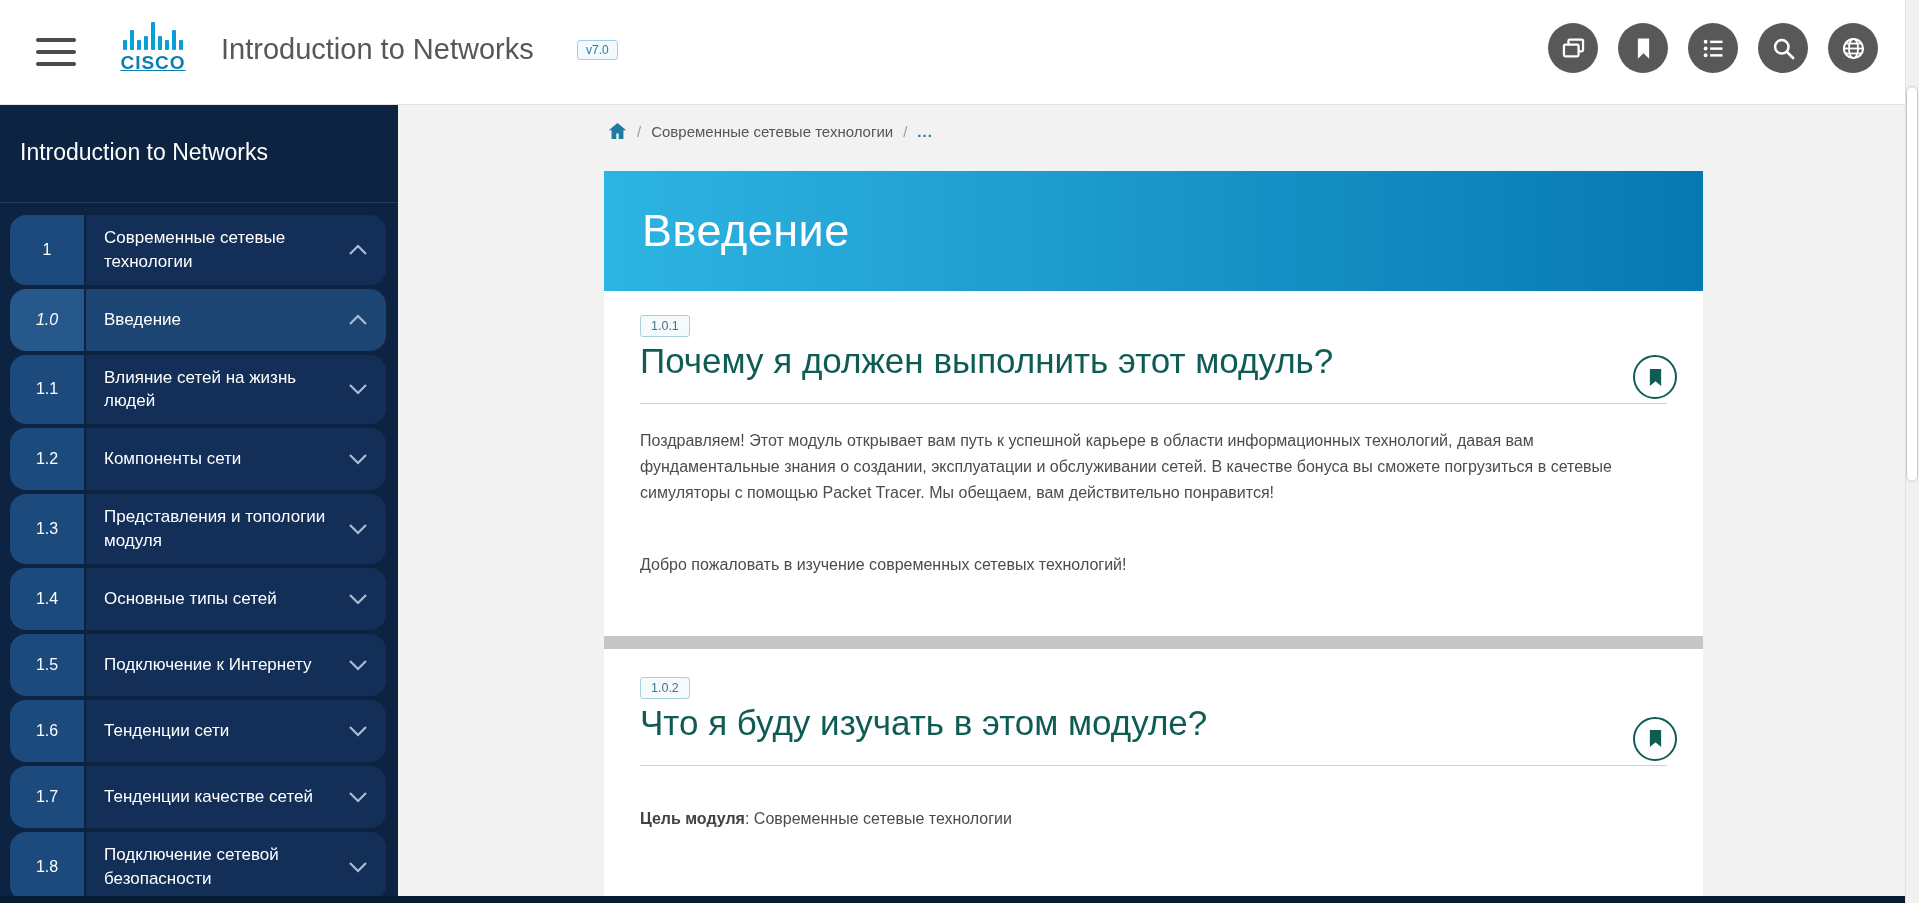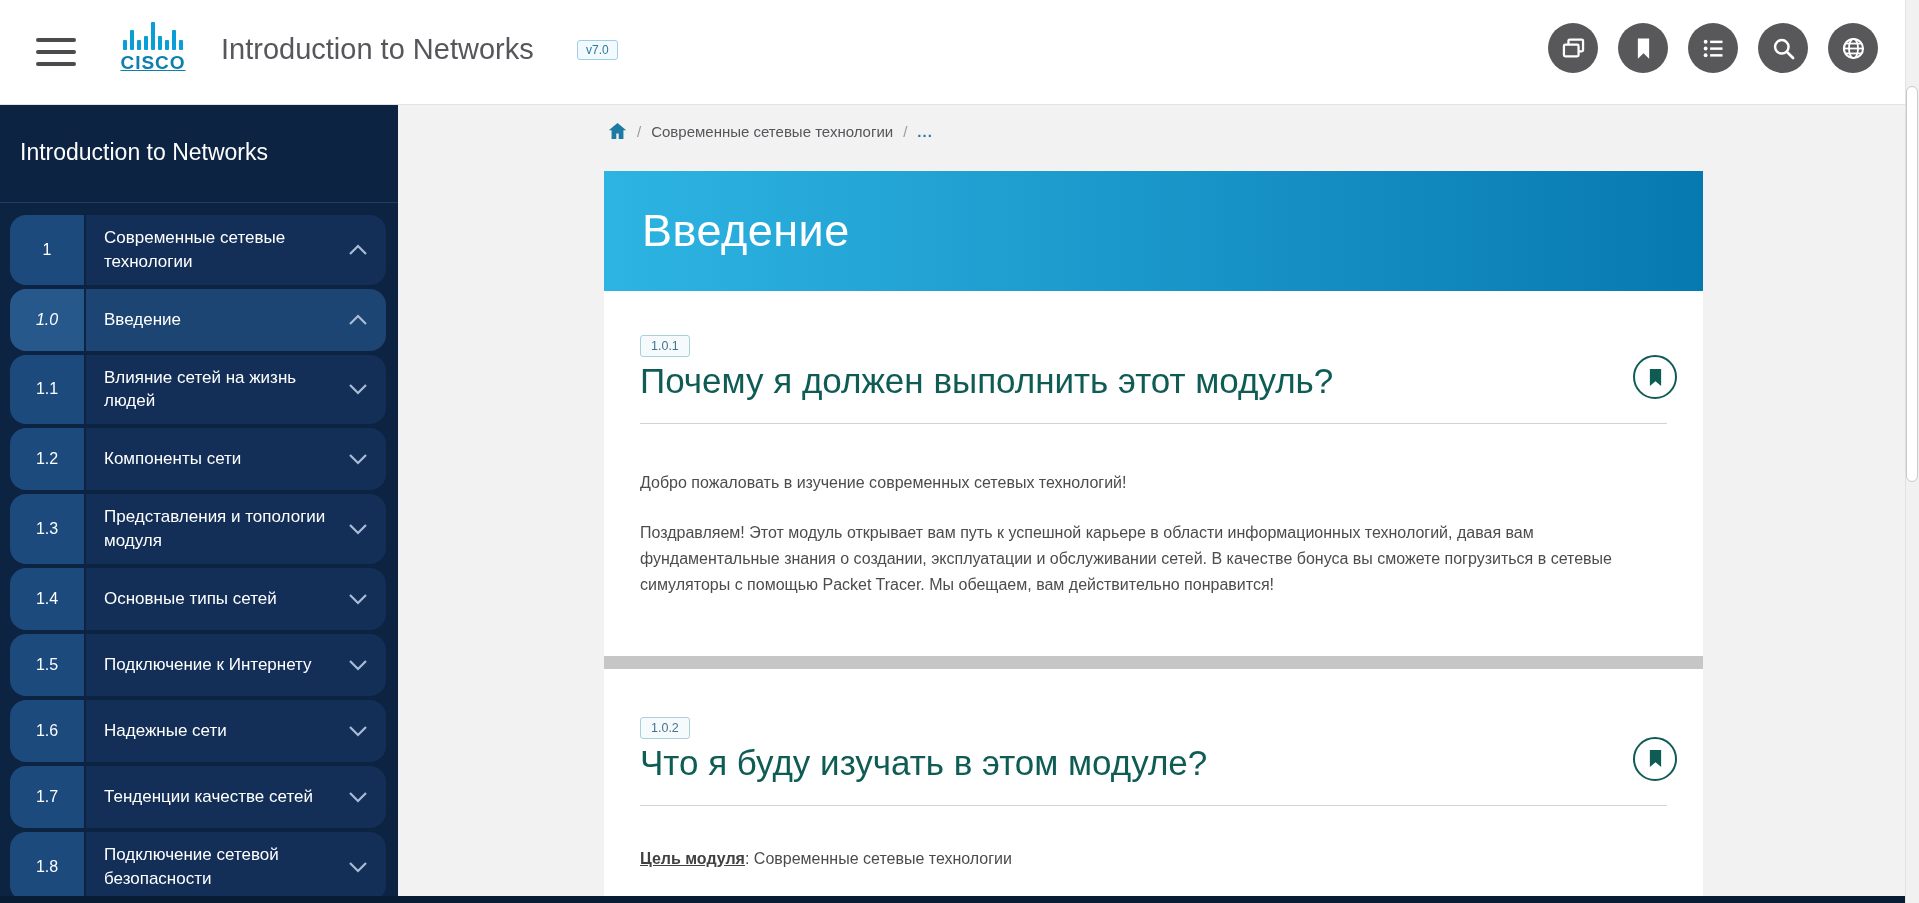--- a/index.html
+++ b/index.html
@@ -53,33 +53,33 @@
   .breadcrumb .dots { color:#2878a0; font-weight:bold; letter-spacing:1px; cursor:pointer; }
   .home-icon { width:19px; height:18px; display:block; cursor:pointer; }
 
   .card { position:absolute; left:604px; top:171px; width:1099px; height:732px; background:#fff; z-index:3; }
   .banner { height:120px; background:linear-gradient(90deg, var(--banner-from), var(--banner-to));
             display:flex; align-items:center; }
   .banner-title { color:#fff; font-size:45px; font-weight:400; padding-left:38px; letter-spacing:0.5px; }
 
   .section { position:relative; padding:24px 36px 0 36px; }
   .topic-badge { display:inline-block; font-size:12.5px; color:#47738a; background:#f5fbfd;
-                 border:1px solid #aacfdd; border-radius:3px; padding:3px 10px;margin-top:20px; }
+                 border:1px solid #aacfdd; border-radius:3px; padding:3px 10px; }
   .topic-heading { margin-top:4px; font-size:35px; font-weight:400; color:var(--accent); width:960px; }
   .bookmark-btn { position:absolute; right:26px; width:44px; height:44px; border-radius:50%;
                   border:2px solid var(--accent); background:#fff; display:flex; align-items:center;
                   justify-content:center; cursor:pointer; }
   .bookmark-btn svg { width:15px; height:19px; }
   .rule { margin-top:22px; height:1px; background:#ccd5d4; border:0; }
   .para { margin-top:24px; font-size:16px; color:#4c4c4e; line-height:1.62; max-width:1030px; }
   .para.first { margin-top:46px; }
   .spacer-1 { height:58px; }
   .divider { height:13px; background:#c6c6c6; }
   .goal-line { margin-top:44px; font-size:16px; color:#4c4c4e; }
-  .goal-line b { color:#414143;text-decoration:underline; }
+  .goal-line b { color:#414143; }
 
   .bottom-strip { position:absolute; left:0; bottom:0; width:1905px; height:7px; background:#081c33; z-index:9; }
 
   
   .scrollbar { position:absolute; right:0; top:0; width:14px; height:903px; background:#f1f1f1;
                border-left:1px solid #e2e2e2; z-index:10; }
   .scroll-thumb { position:absolute; left:0; top:86px; width:12px; height:396px; background:#ffffff;
                   border:1px solid #c9c9c9; border-radius:7px; cursor:pointer; }
 </style>
 </head>
@@ -198,21 +198,21 @@
     </div>
         <div class="nav-item">
       <div class="nav-num">1.5</div>
       <div class="nav-label">Подключение к Интернету</div>
       <svg class="chev down" viewBox="0 0 20 12">
         <polyline points="2,2 10,10 18,2"></polyline>
       </svg>
     </div>
         <div class="nav-item">
       <div class="nav-num">1.6</div>
-      <div class="nav-label">Надежные сети</div>
+      <div class="nav-label">Тенденции сети</div>
       <svg class="chev down" viewBox="0 0 20 12">
         <polyline points="2,2 10,10 18,2"></polyline>
       </svg>
     </div>
         <div class="nav-item">
       <div class="nav-num">1.7</div>
       <div class="nav-label">Тенденции качестве сетей</div>
       <svg class="chev down" viewBox="0 0 20 12">
         <polyline points="2,2 10,10 18,2"></polyline>
       </svg>
@@ -246,22 +246,22 @@
 
     <div class="section">
       <span class="topic-badge">1.0.1</span>
       <div class="bookmark-btn" style="top:64px">
         <svg viewBox="0 0 16 20">
             <path d="M2 1 h12 v18 l-6 -5 l-6 5 Z" fill="#0f5c55"></path>
           </svg>
       </div>
       <h1 class="topic-heading">Почему я должен выполнить этот модуль?</h1>
       <hr class="rule">
+      <p class="para">Поздравляем! Этот модуль открывает вам путь к успешной карьере в области информационных технологий, давая вам фундаментальные знания о создании, эксплуатации и обслуживании сетей. В качестве бонуса вы сможете погрузиться в сетевые симуляторы с помощью Packet Tracer. Мы обещаем, вам действительно понравится!</p>
       <p class="para first">Добро пожаловать в изучение современных сетевых технологий!</p>
-      <p class="para">Поздравляем! Этот модуль открывает вам путь к успешной карьере в области информационных технологий, давая вам фундаментальные знания о создании, эксплуатации и обслуживании сетей. В качестве бонуса вы сможете погрузиться в сетевые симуляторы с помощью Packet Tracer. Мы обещаем, вам действительно понравится!</p>
       <div class="spacer-1"></div>
     </div>
 
     <div class="divider"></div>
 
     <div class="section" style="padding-top:28px">
       <span class="topic-badge">1.0.2</span>
       <div class="bookmark-btn" style="top:68px">
         <svg viewBox="0 0 16 20">
             <path d="M2 1 h12 v18 l-6 -5 l-6 5 Z" fill="#0f5c55"></path>

